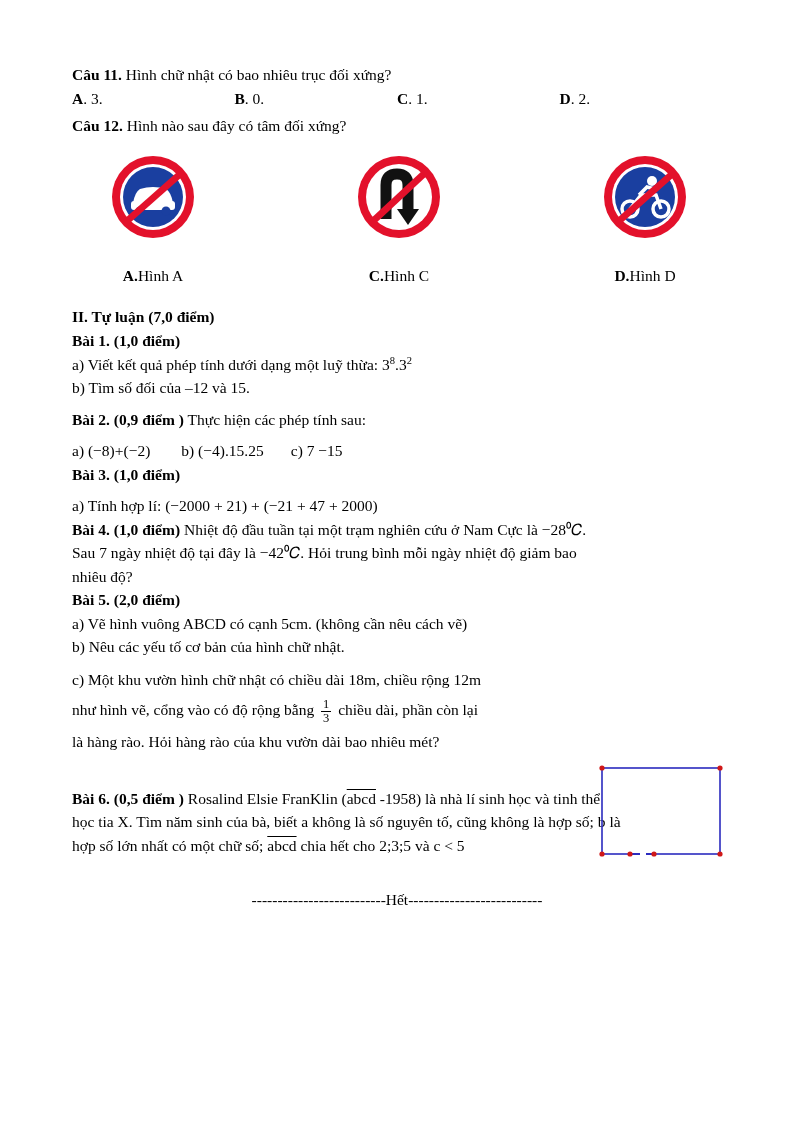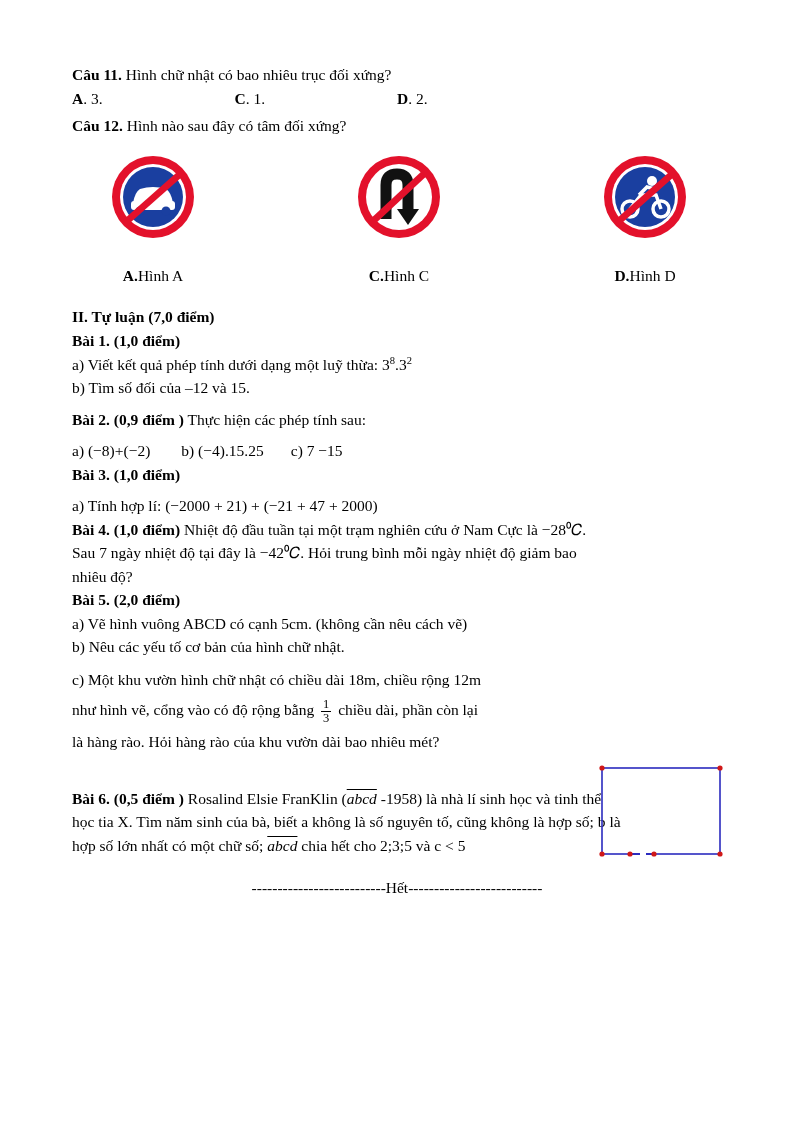--- a/index.html
+++ b/index.html
@@ -82,53 +82,56 @@
     text-align: center;
     font-size: 12.5px;
     line-height: 1.05;
     margin: 0 3px;
   }
   .frac .num { display: block; padding: 0 2px; }
   .frac .den { display: block; border-top: 1px solid #000; padding: 0 2px; }
 
   .ovl {
     text-decoration: overline;
-    font-style: italic;
     margin-top: 32px;
   }
 
   
   .figure-wrap {
     position: absolute;
     left: 596px;
     top: 762px;
     width: 130px;
     height: 98px;
   }
   .hr-end {
     text-align: center;
-    margin-top: 20px;
+    margin-top: 32px;
     letter-spacing: 0px;
   }
   .block-gap { height: 10px; }
 </style>
 </head>
 <body>
 
 <div class="page">
 
   <p class="q-line">
     <b>Câu 11.</b>
     <span>Hình chữ nhật có bao nhiêu trục đối xứng?</span>
   </p>
 
   <div class="answers-row">
     <div class="ans">
       <b>A</b><span>.</span>
       <span>3.</span>
+    </div>
+    <div class="ans">
+      <b>B</b><span>.</span>
+      <span>0.</span>
     </div>
     <div class="ans">
       <b>C</b><span>.</span>
       <span>1.</span>
     </div>
     <div class="ans">
       <b>D</b><span>.</span>
       <span>2.</span>
     </div>
   </div>

